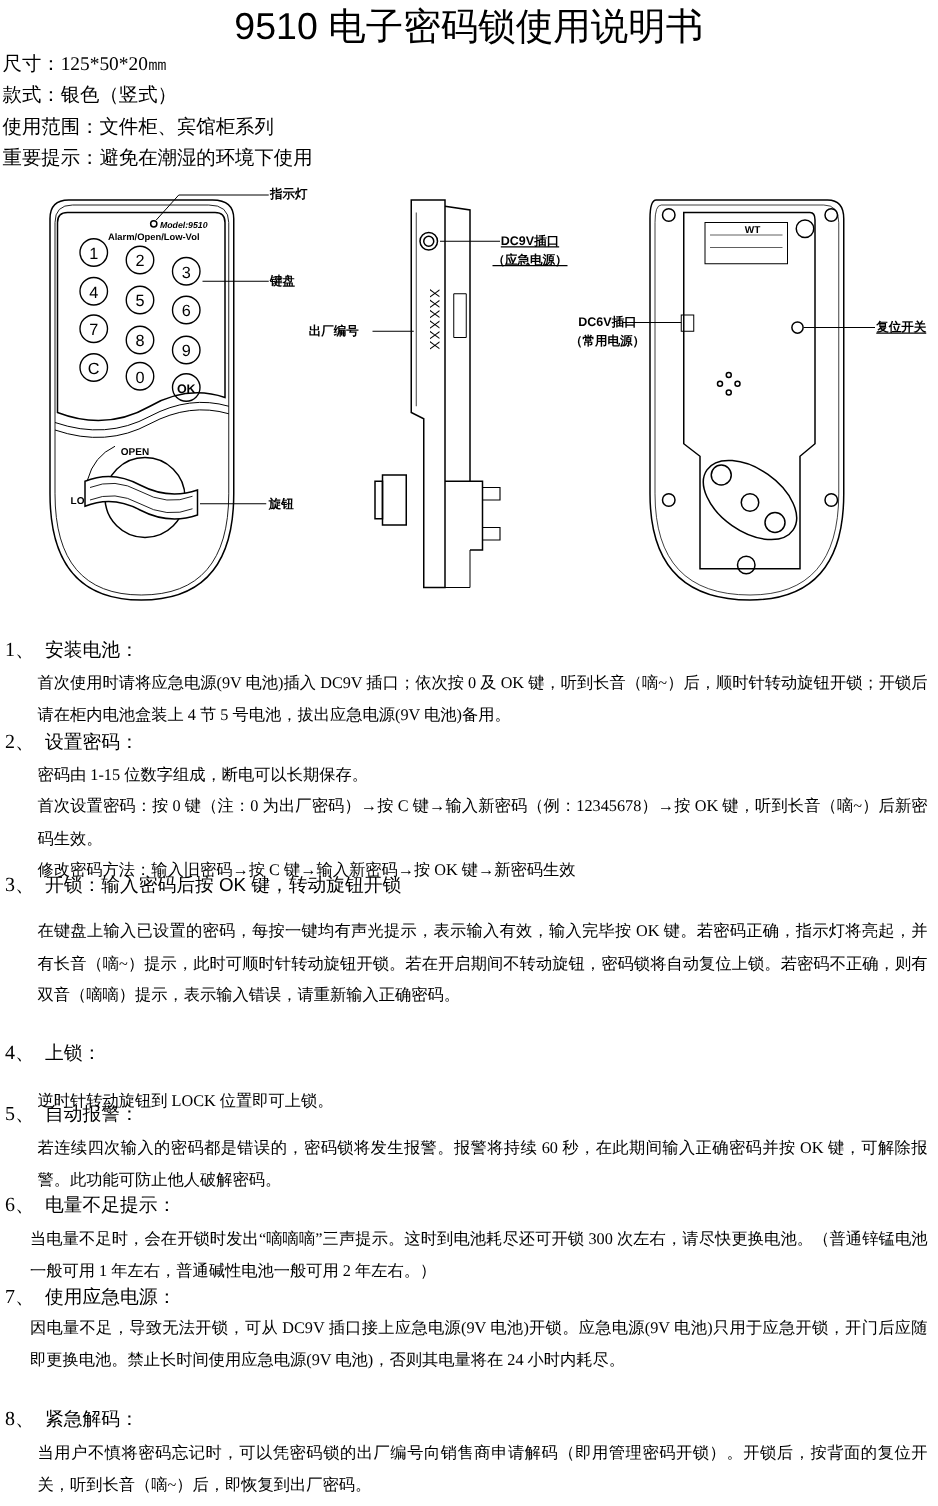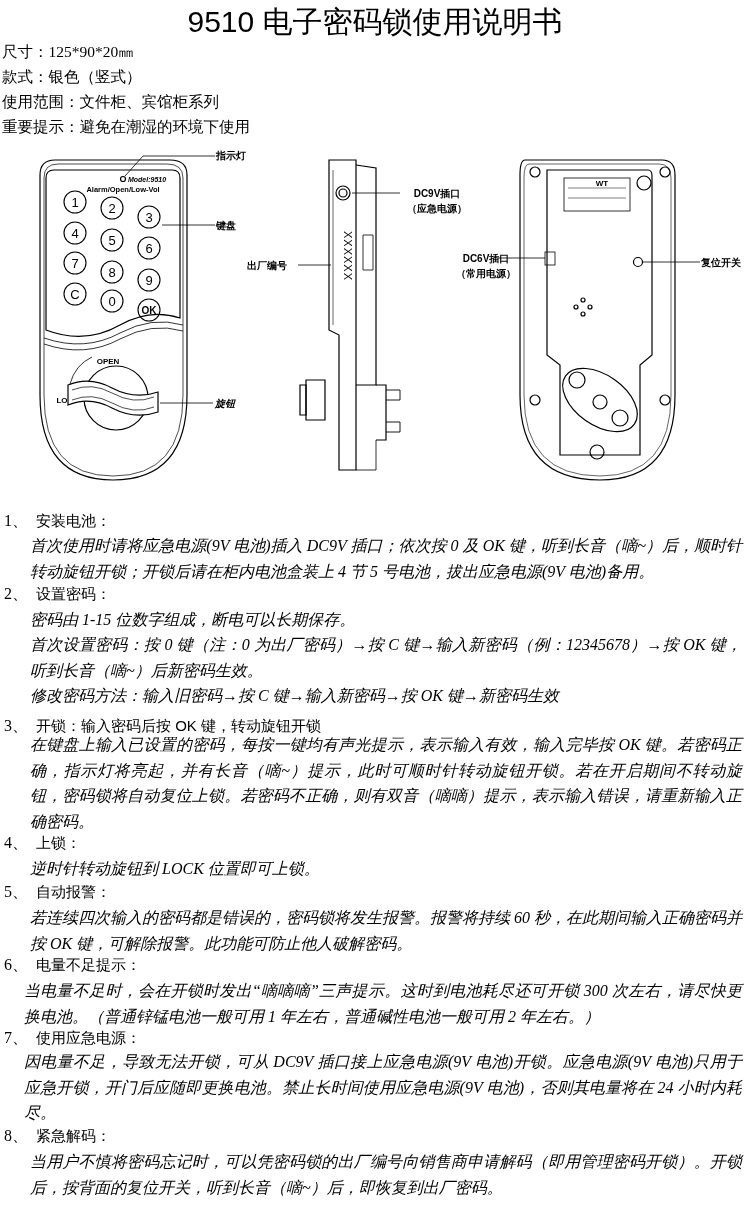--- a/index.html
+++ b/index.html
@@ -10,28 +10,28 @@
   .info { position:absolute; left:2px; font-size:15.5px; line-height:20px; white-space:nowrap; }
   .figure { position:absolute; left:0; top:140px; width:750px; height:345px; }
   .figure svg { position:absolute; left:0; top:0; }
   .callout { position:absolute; font-family:"Liberation Sans","DejaVu Sans",sans-serif;
              font-size:10px; font-weight:bold; line-height:15px; white-space:nowrap; }
   .callout.center { text-align:center; }
   .sections { position:absolute; left:0; top:510px; width:750px; }
   .sec-head { position:absolute; left:4px; font-size:16px; line-height:22px; white-space:nowrap; }
   .sec-head .num { display:inline-block; width:32px; }
   .sec-head .ttl { font-weight:normal; font-family:"Liberation Sans","DejaVu Sans",sans-serif; font-size:15px; }
-  .para { position:absolute; left:30px; width:712px; font-size:16px; line-height:25.5px; text-align:justify;font-style:italic; }
+  .para { position:absolute; left:30px; width:712px; font-size:13px; line-height:25.5px; text-align:justify; }
 </style>
 </head>
 <body>
 
 <div class="title">9510 电子密码锁使用说明书</div>
 
-<div class="info" style="top:42px">尺寸：125*90*20㎜</div>
+<div class="info" style="top:42px">尺寸：125*50*20㎜</div>
 <div class="info" style="top:67px">款式：银色（竖式）</div>
 <div class="info" style="top:92px">使用范围：文件柜、宾馆柜系列</div>
 <div class="info" style="top:117px">重要提示：避免在潮湿的环境下使用</div>
 
 <div class="figure">
   <svg width="750" height="345" viewBox="0 140 750 345">
     <g fill="none" stroke="#000" stroke-width="1.2">
 
       <g>
         <path d="M40,175 Q40,160 55,160 L170,160 Q187,160 187,175 L187,395 Q187,480 113,480 Q40,480 40,395 Z"></path>
@@ -128,58 +128,58 @@
       <text x="123" y="192" font-size="7.5" font-weight="bold">Alarm/Open/Low-Vol</text>
       <text x="108" y="364" font-size="8" font-weight="bold">OPEN</text>
       <text x="62" y="403" font-size="8" font-weight="bold">LO</text>
       <text x="602" y="186" font-size="8" font-weight="bold">WT</text>
       <text x="0" y="0" font-size="11" letter-spacing="1" transform="translate(344,231) rotate(90)" text-anchor="start">XXXXXX</text>
     </g>
   </svg>
 
   <div class="callout" style="left:216px; top:8px;">指示灯</div>
   <div class="callout" style="left:216px; top:78px;">键盘</div>
-  <div class="callout" style="left:215px; top:256px;font-style:italic;">旋钮</div>
+  <div class="callout" style="left:215px; top:256px;">旋钮</div>
 
-  <div class="callout center" style="left:404px; top:46px; width:66px;">
+  <div class="callout center" style="left:391px; top:46px; width:66px;text-decoration:underline;">
     <div>DC9V插口</div>
     <div>（应急电源）</div>
   </div>
   <div class="callout" style="left:247px; top:118px;">出厂编号</div>
 
   <div class="callout center" style="left:452px; top:111px; width:68px;">
     <div>DC6V插口</div>
     <div>（常用电源）</div>
   </div>
-  <div class="callout" style="left:701px; top:115px;">复位开关</div>
+  <div class="callout" style="left:701px; top:115px;text-decoration:underline;">复位开关</div>
 </div>
 
 <div class="sections">
 
   <div class="sec-head" style="top:0px">
     <span class="num">1、</span><span class="ttl">安装电池：</span>
   </div>
   <div class="para" style="top:23px">首次使用时请将应急电源(9V 电池)插入 DC9V 插口；依次按 0 及 OK 键，听到长音（嘀~）后，顺时针转动旋钮开锁；开锁后请在柜内电池盒装上 4 节 5 号电池，拔出应急电源(9V 电池)备用。</div>
 
   <div class="sec-head" style="top:73px">
     <span class="num">2、</span><span class="ttl">设置密码：</span>
   </div>
   <div class="para" style="top:97px">密码由 1-15 位数字组成，断电可以长期保存。</div>
   <div class="para" style="top:122px">首次设置密码：按 0 键（注：0 为出厂密码）→按 C 键→输入新密码（例：12345678）→按 OK 键，听到长音（嘀~）后新密码生效。</div>
   <div class="para" style="top:173px">修改密码方法：输入旧密码→按 C 键→输入新密码→按 OK 键→新密码生效</div>
 
-  <div class="sec-head" style="top:205px">
+  <div class="sec-head" style="top:188px">
     <span class="num">3、</span><span class="ttl">开锁：输入密码后按 OK 键，转动旋钮开锁</span>
   </div>
   <div class="para" style="top:222px">在键盘上输入已设置的密码，每按一键均有声光提示，表示输入有效，输入完毕按 OK 键。若密码正确，指示灯将亮起，并有长音（嘀~）提示，此时可顺时针转动旋钮开锁。若在开启期间不转动旋钮，密码锁将自动复位上锁。若密码不正确，则有双音（嘀嘀）提示，表示输入错误，请重新输入正确密码。</div>
 
   <div class="sec-head" style="top:322px">
     <span class="num">4、</span><span class="ttl">上锁：</span>
   </div>
-  <div class="para" style="top:346px">逆时针转动旋钮到 LOCK 位置即可上锁。</div>
+  <div class="para" style="top:358px">逆时针转动旋钮到 LOCK 位置即可上锁。</div>
 
   <div class="sec-head" style="top:371px">
     <span class="num">5、</span><span class="ttl">自动报警：</span>
   </div>
   <div class="para" style="top:395px">若连续四次输入的密码都是错误的，密码锁将发生报警。报警将持续 60 秒，在此期间输入正确密码并按 OK 键，可解除报警。此功能可防止他人破解密码。</div>
 
   <div class="sec-head" style="top:444px">
     <span class="num">6、</span><span class="ttl">电量不足提示：</span>
   </div>
   <div class="para" style="top:468px; left:24px; width:718px;">当电量不足时，会在开锁时发出“嘀嘀嘀”三声提示。这时到电池耗尽还可开锁 300 次左右，请尽快更换电池。（普通锌锰电池一般可用 1 年左右，普通碱性电池一般可用 2 年左右。）</div>

